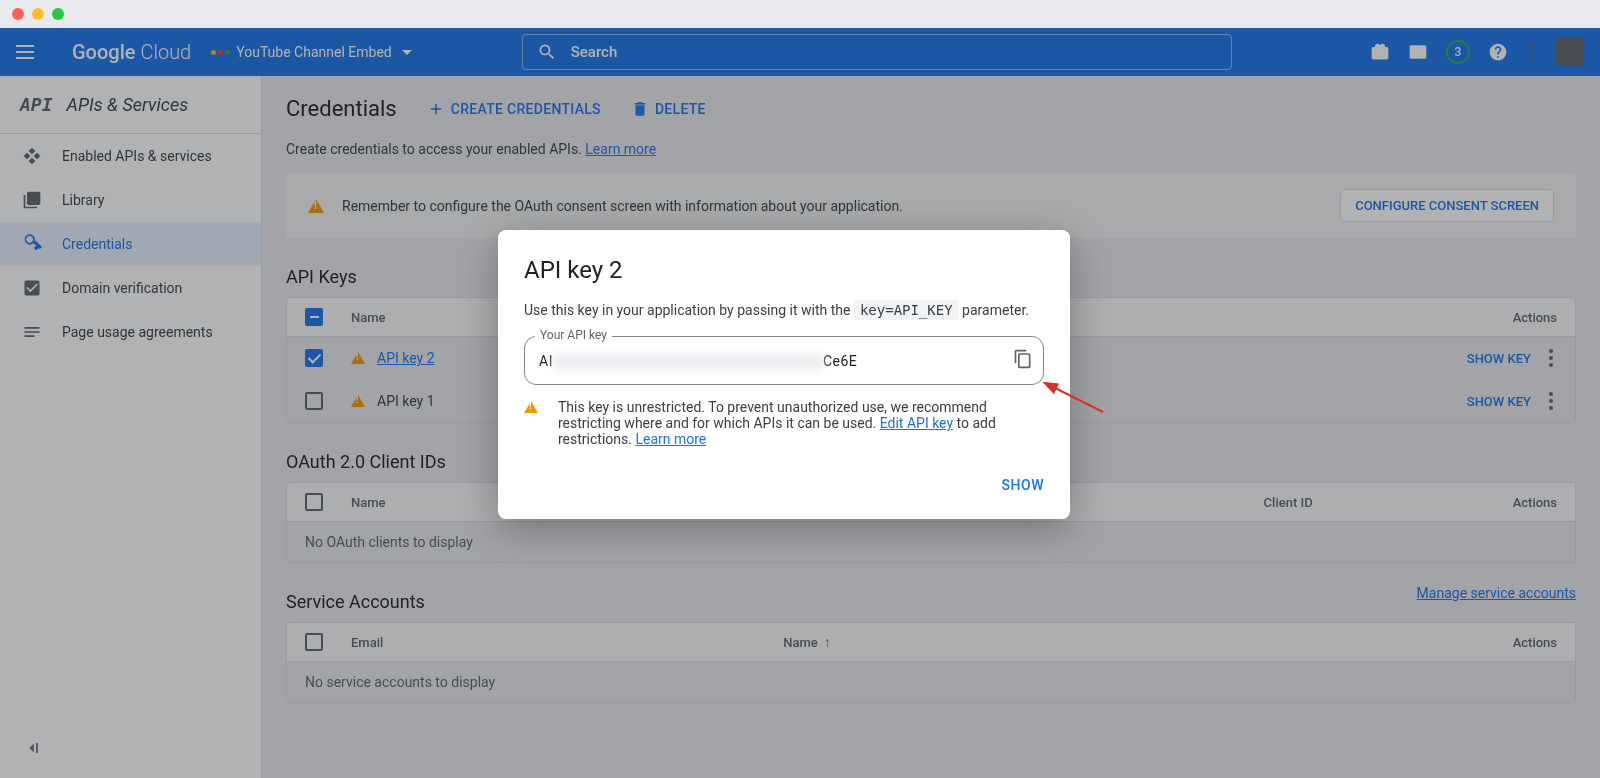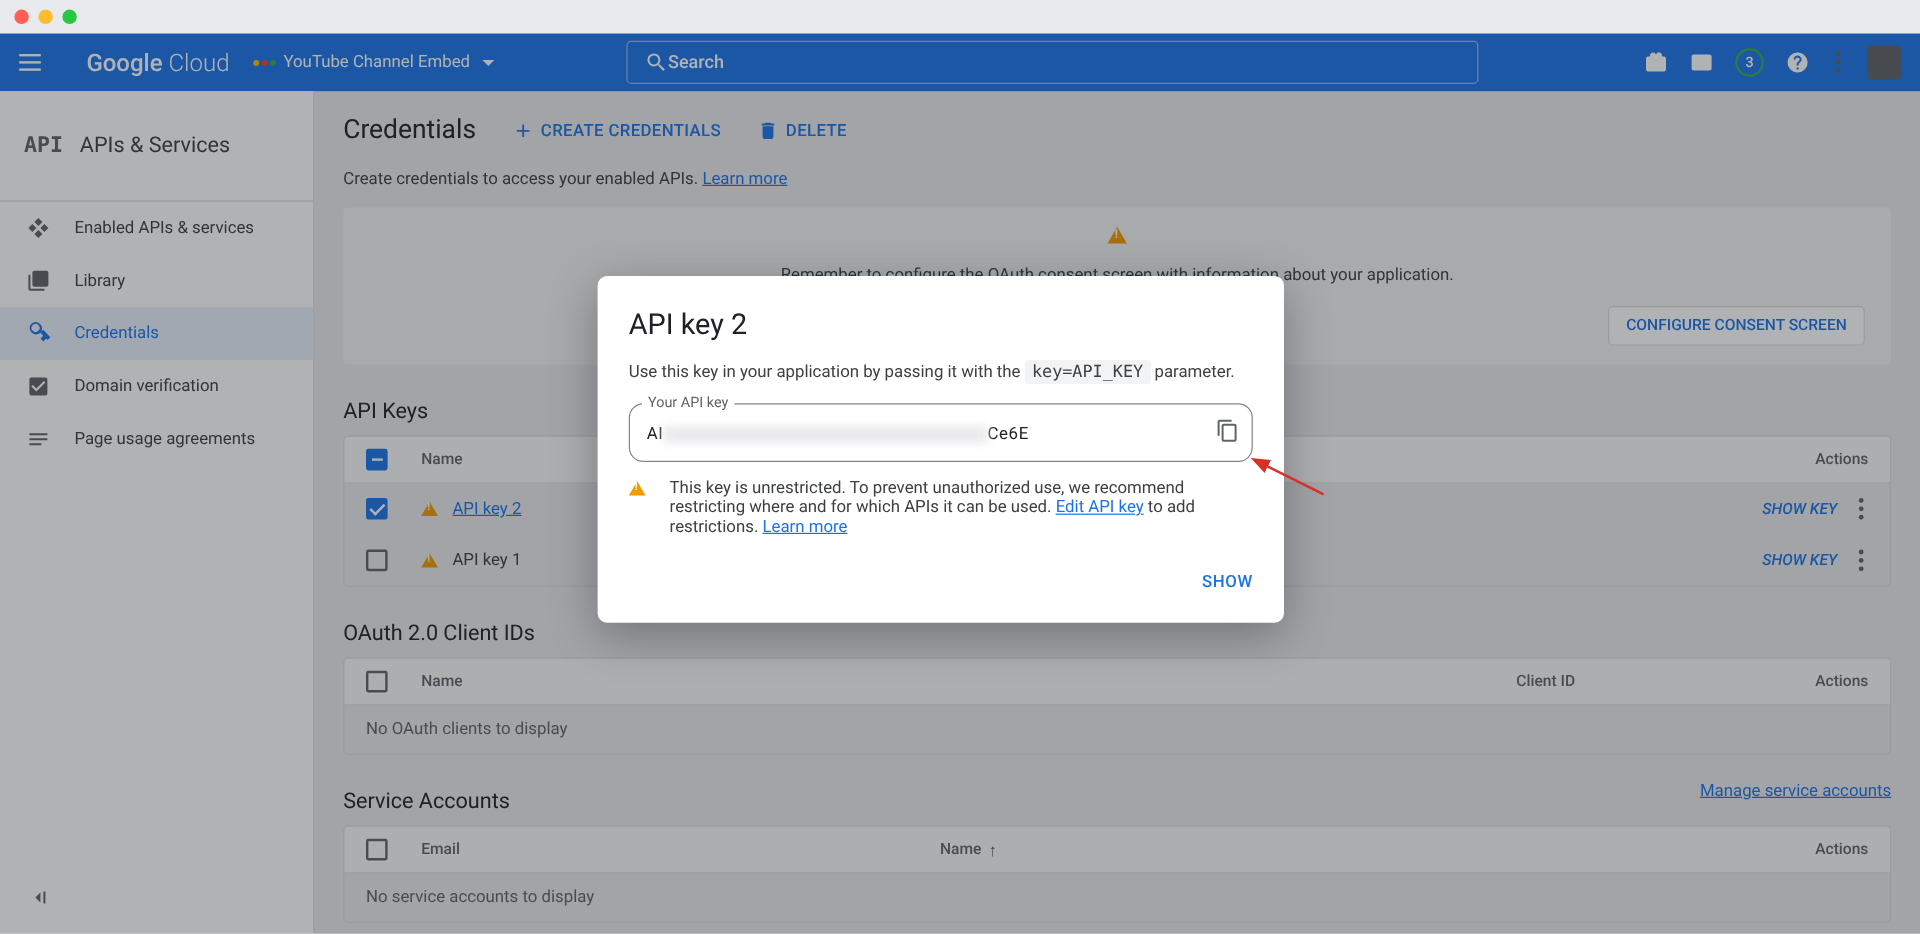--- a/index.html
+++ b/index.html
@@ -18,69 +18,69 @@
   .hamburger span{height:2px;background:#fff;width:18px;}
   .logo { font-size: 20px; font-weight: 400; margin-right: 20px; white-space: nowrap; margin-left: 16px; }
   .logo b{font-weight:500;}
   .project-picker { display: flex; align-items: center; gap: 6px; cursor: pointer; font-size: 14px; }
   .dots3 { display:flex; gap:2px;}
   .dots3 span{width:5px;height:5px;border-radius:50%;background:#fff;}
   .dots3 span:nth-child(1){background:#fbbc04;}
   .dots3 span:nth-child(2){background:#ea4335;}
   .dots3 span:nth-child(3){background:#34a853;}
   .chev-down{width:0;height:0;border-left:5px solid transparent;border-right:5px solid transparent;border-top:5px solid #fff;margin-left:4px;}
-  .searchbox { margin-left: 110px; width: 710px; height: 36px; border: 1px solid rgba(255,255,255,.5); border-radius: 4px; display: flex; align-items: center; padding: 0 14px; gap: 0; }
+  .searchbox { margin-left: 110px; width: 710px; height: 36px; border: 1px solid rgba(255,255,255,.5); border-radius: 4px; display: flex; align-items: center; padding: 0 14px; gap: 14px; }
   .searchbox input { background: transparent; border: none; outline: none; color: #fff; font-size: 15px; flex: 1; }
   .searchbox input::placeholder{color:rgba(255,255,255,.85);}
   .search-label{color:#fff;font-weight:500;font-size:15px;}
   .header-right { margin-left: auto; display: flex; align-items: center; gap: 18px; }
   .hicon { width: 20px; height: 20px; fill: #fff; cursor: pointer; display:flex;align-items:center;justify-content:center;color:#fff;}
   .badge-circle { width:24px;height:24px;border:2px solid #34a853;border-radius:50%;display:flex;align-items:center;justify-content:center;font-size:12px;font-weight:500;color:#fff;}
   .avatar { width:28px;height:28px;background:#5f6368;border-radius:3px;}
   
   
   .wrap { display: flex; height: calc(100% - 76px); }
   .sidebar { width: 262px; background: #fff; border-right: 1px solid #dadce0; position:relative;}
-  .side-header { display:flex;align-items:center;gap:14px;padding:35px 20px;border-bottom:1px solid #dadce0;}
+  .side-header { display:flex;align-items:center;gap:14px;padding:18px 20px;border-bottom:1px solid #dadce0;font-style:italic;}
   .side-header-icon{font-family:monospace;font-size:18px;font-weight:bold;color:#5f6368;}
   .side-header-title{font-size:18px;color:#3c4043;}
   .side-item{display:flex;align-items:center;gap:20px;padding:12px 22px;font-size:14px;color:#3c4043;cursor:pointer;}
   .side-item.active{color:#1a73e8;background:#e8f0fe;}
   .side-icon{width:20px;height:20px;display:flex;align-items:center;justify-content:center;fill:#5f6368;}
   .side-item.active .side-icon{fill:#1a73e8;}
   .collapse-btn{position:absolute;bottom:16px;left:22px;cursor:pointer;}
   
   .content { flex:1; padding:0 24px; overflow:auto; }
   .content-header{display:flex;align-items:center;gap:30px;padding:20px 0 14px;}
   .page-title{font-size:22px;color:#202124;font-weight:400;}
   .action-btn{display:flex;align-items:center;gap:6px;color:#1a73e8;font-size:14px;font-weight:500;cursor:pointer;letter-spacing:.3px;}
   .intro{font-size:14px;color:#3c4043;margin:6px 0 16px;}
   .intro a{color:#1a73e8;text-decoration:underline;}
   
-  .banner{background:#f1f3f4;border-radius:4px;padding:16px 22px;display:flex;align-items:center;gap:18px;font-size:14px;color:#3c4043;flex-direction:column;}
+  .banner{background:#f1f3f4;border-radius:4px;padding:16px 22px;display:flex;align-items:center;gap:18px;font-size:14px;color:#3c4043;}
   .warn-tri{width:0;height:0;border-left:8px solid transparent;border-right:8px solid transparent;border-bottom:14px solid #f29900;position:relative;}
   .warn-tri::after{content:"!";position:absolute;left:-2px;top:1px;color:#fff;font-size:10px;font-weight:bold;}
   .banner-btn{margin-left:auto;border:1px solid #dadce0;background:#fff;padding:8px 14px;border-radius:4px;color:#1a73e8;font-size:13px;font-weight:500;cursor:pointer;}
   
   .section-title{font-size:18px;color:#202124;margin:28px 0 10px;}
   .tbl{border:1px solid #dadce0;border-radius:4px;overflow:hidden;}
   .thead{display:flex;align-items:center;padding:10px 18px;background:#f8f9fa;font-size:13px;color:#5f6368;font-weight:500;border-bottom:1px solid #dadce0;}
   .thead .col-actions{margin-left:auto;}
   .trow{display:flex;align-items:center;padding:8px 18px;font-size:14px;color:#3c4043;border-bottom:1px solid #e8eaed;}
   .trow:last-child{border-bottom:none;}
   .cbox{width:18px;height:18px;border:2px solid #5f6368;border-radius:2px;margin-right:28px;cursor:pointer;}
   .cbox.checked{background:#1a73e8;border-color:#1a73e8;position:relative;}
   .cbox.checked::after{content:"";position:absolute;left:4px;top:0px;width:5px;height:10px;border:solid #fff;border-width:0 2px 2px 0;transform:rotate(45deg);}
   .cbox.ind{background:#1a73e8;border-color:#1a73e8;position:relative;}
   .cbox.ind::after{content:"";position:absolute;left:3px;top:6px;width:9px;height:2px;background:#fff;}
   .mini-warn{width:0;height:0;border-left:7px solid transparent;border-right:7px solid transparent;border-bottom:12px solid #f29900;margin-right:12px;position:relative;}
   .mini-warn::after{content:"!";position:absolute;left:-2px;top:0;color:#fff;font-size:9px;font-weight:bold;}
   .keylink{color:#1a73e8;text-decoration:underline;cursor:pointer;}
   .row-actions{margin-left:auto;display:flex;align-items:center;gap:14px;}
-  .showkey{color:#1a73e8;font-size:13px;font-weight:500;cursor:pointer;font-style:italic;}
+  .showkey{color:#1a73e8;font-size:13px;font-weight:500;cursor:pointer;}
   .kebab{display:flex;flex-direction:column;gap:3px;cursor:pointer;padding:4px;}
   .kebab span{width:4px;height:4px;background:#5f6368;border-radius:50%;}
   .empty-row{padding:12px 18px;font-size:14px;color:#5f6368;}
   .sa-link{margin-left:auto;color:#1a73e8;font-size:14px;text-decoration:underline;cursor:pointer;}
   .section-row{display:flex;align-items:center;}
   
   .sort-arrow{margin-left:6px;font-size:14px;}
   
   
   .scrim{position:absolute;inset:28px 0 0 0;background:rgba(32,33,36,.35);}

